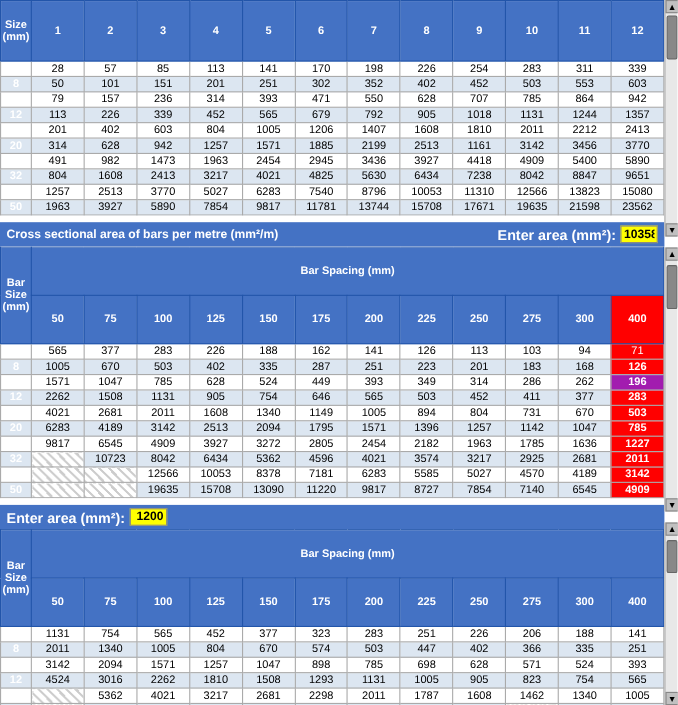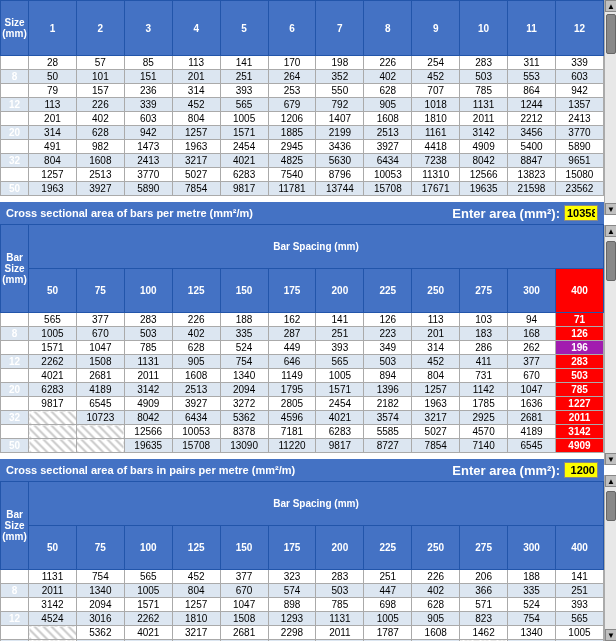--- a/index.html
+++ b/index.html
@@ -143,36 +143,36 @@
                 <td>311</td>
                 <td>339</td>
               </tr>
               <tr>
                 <td class="bar-size">8</td>
                 <td>50</td>
                 <td>101</td>
                 <td>151</td>
                 <td>201</td>
                 <td>251</td>
-                <td>264</td>
+                <td>302</td>
                 <td>352</td>
                 <td>402</td>
                 <td>452</td>
                 <td>503</td>
                 <td>553</td>
                 <td>603</td>
               </tr>
               <tr>
                 <td class="bar-size">10</td>
                 <td>79</td>
                 <td>157</td>
                 <td>236</td>
                 <td>314</td>
                 <td>393</td>
-                <td>253</td>
+                <td>471</td>
                 <td>550</td>
                 <td>628</td>
                 <td>707</td>
                 <td>785</td>
                 <td>864</td>
                 <td>942</td>
               </tr>
               <tr>
                 <td class="bar-size">12</td>
                 <td>113</td>
@@ -320,21 +320,21 @@
                 <td>377</td>
                 <td>283</td>
                 <td>226</td>
                 <td>188</td>
                 <td>162</td>
                 <td>141</td>
                 <td>126</td>
                 <td>113</td>
                 <td>103</td>
                 <td>94</td>
-                <td style="background: rgb(255, 0, 0); color: white; font-weight: bold;">71</td>
+                <td style="background: rgb(255, 0, 0); color: white; font-weight: normal;">71</td>
               </tr>
               <tr>
                 <td class="bar-size">8</td>
                 <td>1005</td>
                 <td>670</td>
                 <td>503</td>
                 <td>402</td>
                 <td>335</td>
                 <td>287</td>
                 <td>251</td>
@@ -464,21 +464,20 @@
                 <td>6545</td>
                 <td style="background: rgb(255, 0, 0); color: white; font-weight: bold;">4909</td>
               </tr>
             </tbody>
         </table>
       </div>
     </div>
 
     <div class="section" style="margin-top:6px;">
       <div class="section-header">
-        <span>Cross sectional area of bars in pairs per metre (mm²/m)</span>
         <div class="enter-area-container">
           <span class="enter-area-label">Enter area (mm²):</span>
           <input class="enter-area-input" type="text" value="1200" style="">
         </div>
       </div>
       <div class="table-wrapper">
         <table>
           <thead>
             <tr>
               <th rowspan="2" style="width:28px; vertical-align:middle;">Bar<br>Size<br>(mm)</th>

